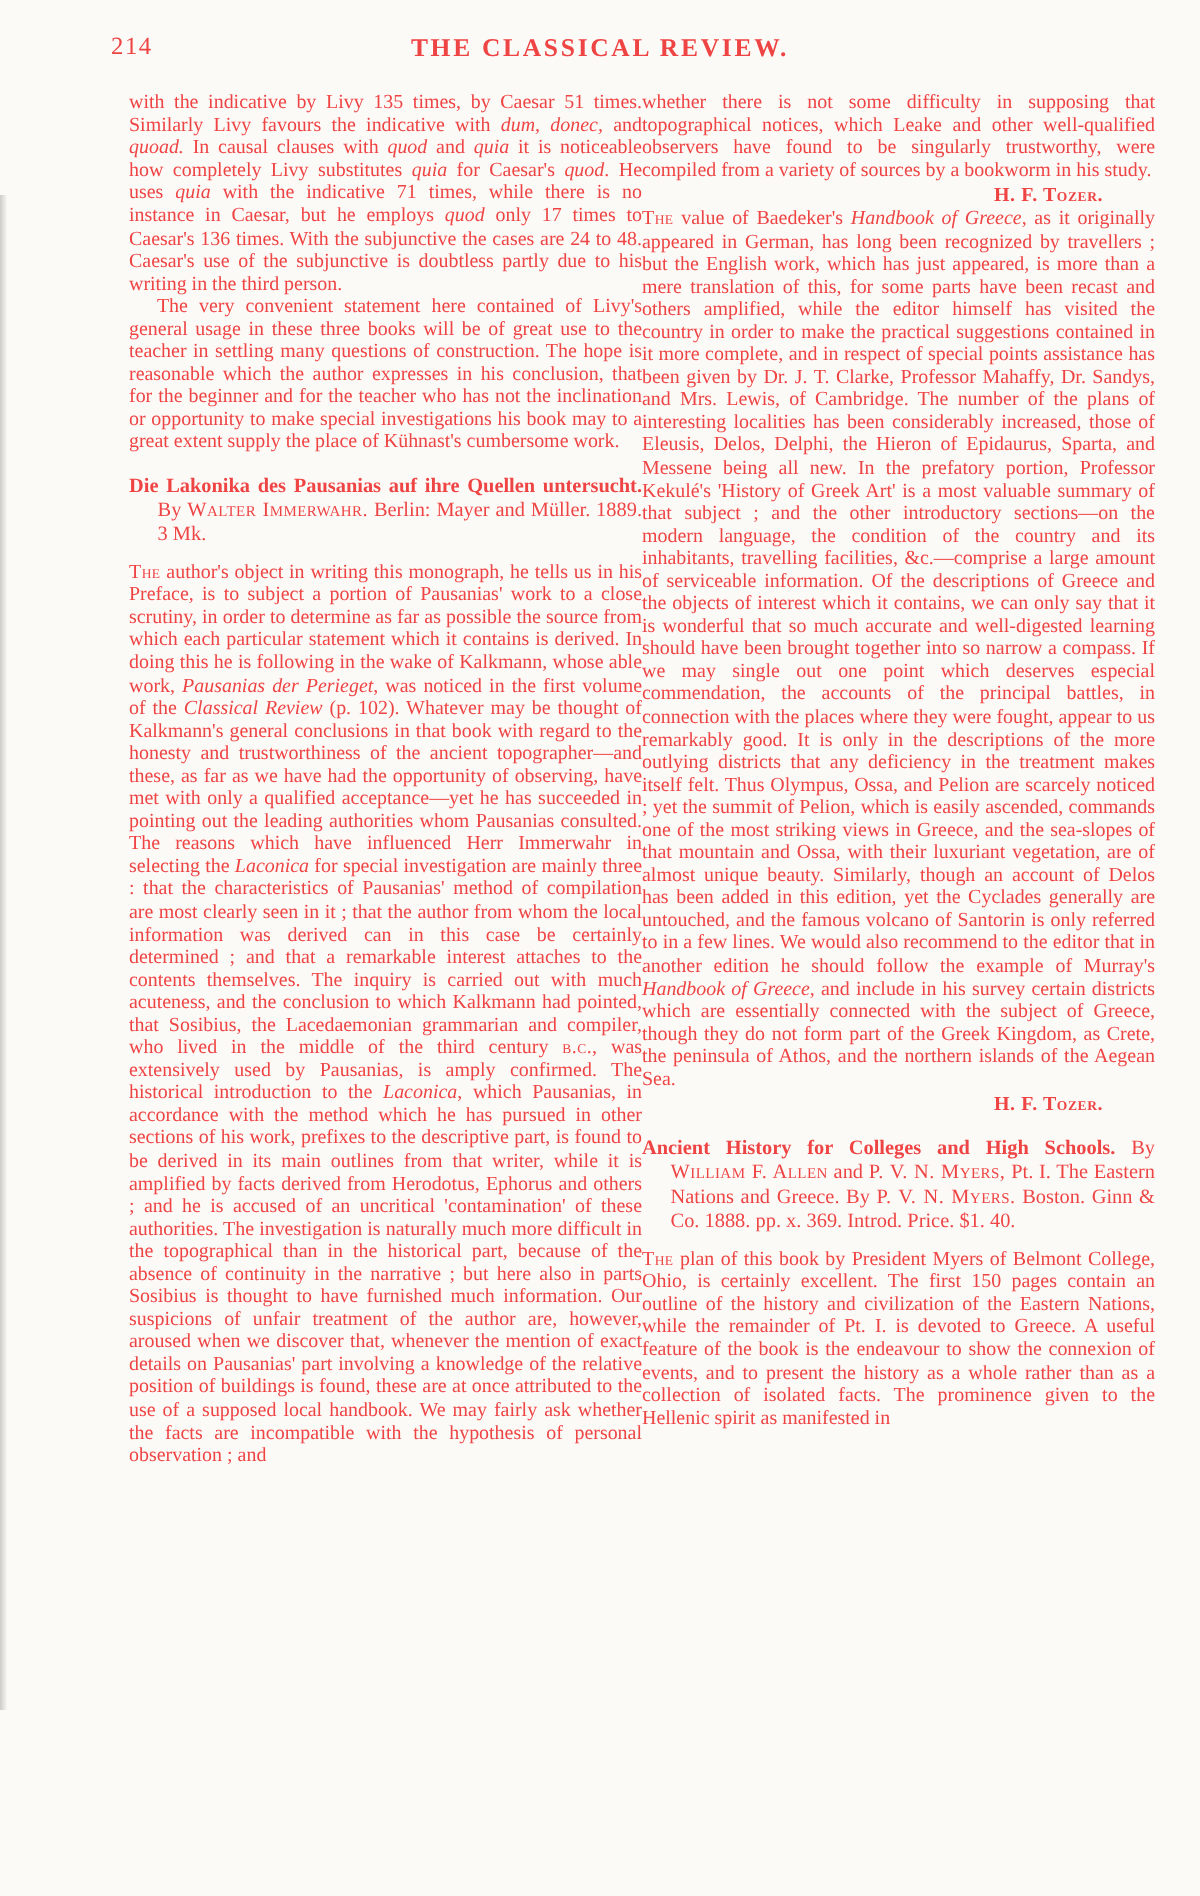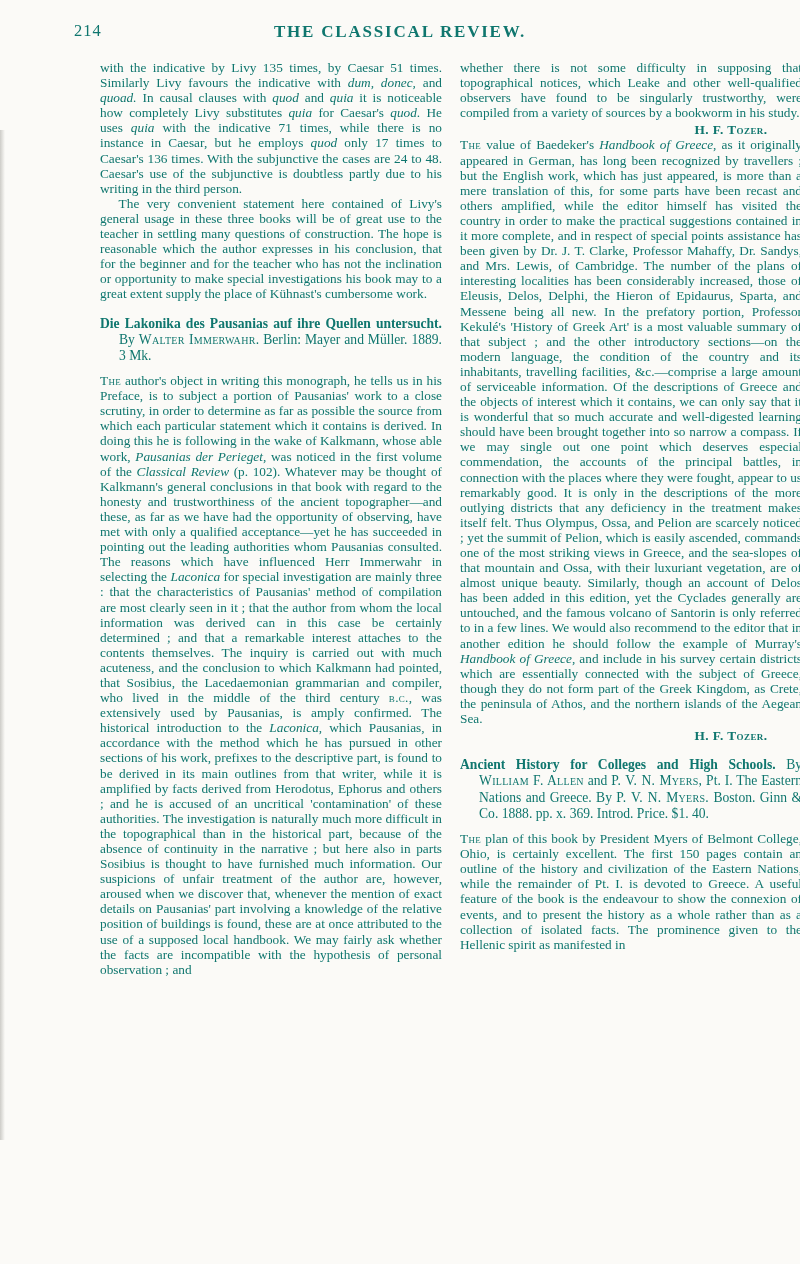--- a/index.html
+++ b/index.html
@@ -1,21 +1,21 @@
 <!DOCTYPE html>
 <html lang="en"><head>
 <meta charset="utf-8">
 <style>
   html, body { margin: 0; padding: 0; background: #e8e6e1; }
   .page {
     position: relative;
     width: 800px;
     height: 1264px;
     background: #fbfaf7;
-    color: #0f766e;
+    color: #ef4444;
     font-family: "Liberation Serif", "DejaVu Serif", serif;
     overflow: hidden;
     box-sizing: border-box;
   }
   .scan-edge {
     position: absolute;
     left: 0; top: 130px;
     width: 5px; height: 1010px;
     background: linear-gradient(to right, rgba(120,118,112,0.35), rgba(120,118,112,0));
   }
@@ -26,24 +26,22 @@
   }
   .journal-title {
     margin: 0;
     text-align: center;
     font-size: 17px;
     font-weight: 700;
     letter-spacing: 1.8px;
   }
   .content {
     display: flex;
-    gap: 18px;
     padding: 12px 12px 0 86px;
     box-sizing: border-box;
-    margin-left: 14px;
   }
   .col {
     flex: 0 0 342px;
     width: 342px;
     text-align: justify;
     font-size: 13.3px;
     line-height: 15.1px;
     hyphens: auto;
   }
   .col p { margin: 0; text-indent: 1.4em; }

